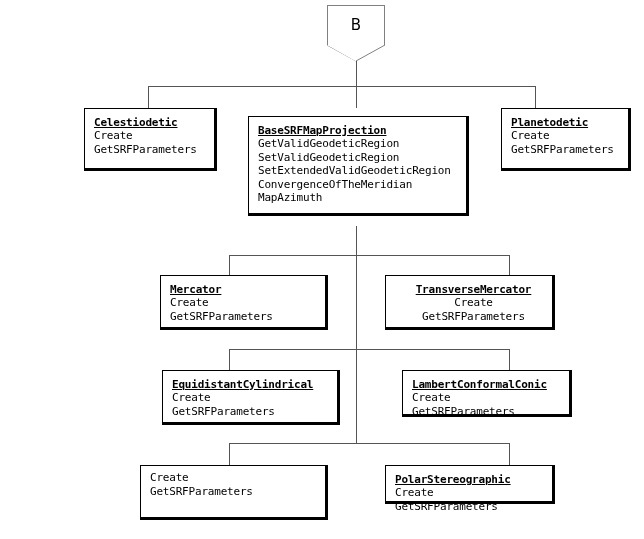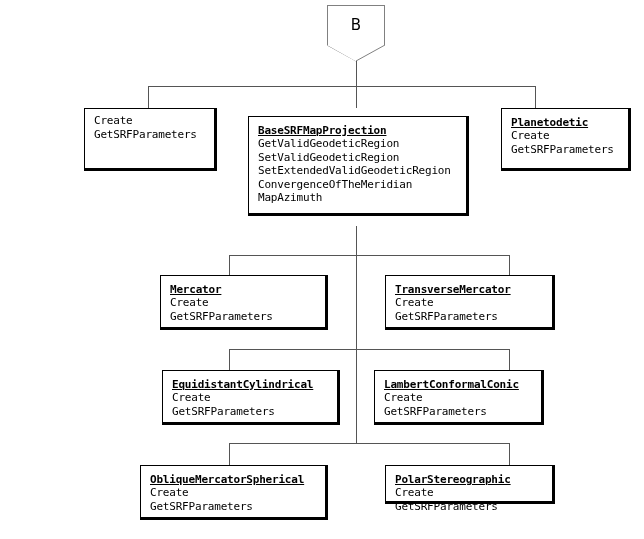--- a/index.html
+++ b/index.html
@@ -102,20 +102,21 @@
     </svg>
   </div>
 
   <div class="conn-v" style="left:356px; top:61px; height:25px;"></div>
   <div class="conn-h" style="left:148px; top:86px; width:388px;"></div>
   <div class="conn-v" style="left:148px; top:86px; height:22px;"></div>
   <div class="conn-v" style="left:356px; top:86px; height:22px;"></div>
   <div class="conn-v" style="left:535px; top:86px; height:22px;"></div>
 
   <div class="classbox" style="left:84px; top:108px; width:133px; height:63px;">
+    <div class="name-row"><span class="cls-name">Celestiodetic</span></div>
     <div class="cls-method">Create</div>
     <div class="cls-method">GetSRFParameters</div>
   </div>
 
   <div class="classbox" style="left:248px; top:116px; width:221px; height:100px;">
     <div class="name-row"><span class="cls-name">BaseSRFMapProjection</span></div>
     <div class="cls-method">GetValidGeodeticRegion</div>
     <div class="cls-method">SetValidGeodeticRegion</div>
     <div class="cls-method">SetExtendedValidGeodeticRegion</div>
     <div class="cls-method">ConvergenceOfTheMeridian</div>
@@ -133,48 +134,47 @@
   <div class="conn-h" style="left:229px; top:255px; width:281px;"></div>
   <div class="conn-v" style="left:229px; top:255px; height:20px;"></div>
   <div class="conn-v" style="left:509px; top:255px; height:20px;"></div>
 
   <div class="classbox" style="left:160px; top:275px; width:168px; height:55px;">
     <div class="name-row"><span class="cls-name">Mercator</span></div>
     <div class="cls-method">Create</div>
     <div class="cls-method">GetSRFParameters</div>
   </div>
 
-  <div class="classbox" style="left:385px; top:275px; width:170px; height:55px;">
+  <div class="classbox" style="left:385px; top:275px; width:170px; height:55px;text-align:center;">
     <div class="name-row"><span class="cls-name">TransverseMercator</span></div>
     <div class="cls-method">Create</div>
     <div class="cls-method">GetSRFParameters</div>
   </div>
 
   <div class="conn-h" style="left:229px; top:349px; width:281px;"></div>
   <div class="conn-v" style="left:229px; top:349px; height:21px;"></div>
   <div class="conn-v" style="left:509px; top:349px; height:21px;"></div>
 
   <div class="classbox" style="left:150px; top:370px; width:178px; height:55px;margin-left:12px;">
     <div class="name-row"><span class="cls-name">EquidistantCylindrical</span></div>
     <div class="cls-method">Create</div>
     <div class="cls-method">GetSRFParameters</div>
   </div>
 
-  <div class="classbox" style="left:374px; top:370px; width:170px; height:55px;">
+  <div class="classbox" style="left:402px; top:370px; width:170px; height:47px;">
     <div class="name-row"><span class="cls-name">LambertConformalConic</span></div>
     <div class="cls-method">Create</div>
     <div class="cls-method">GetSRFParameters</div>
   </div>
 
   <div class="conn-h" style="left:229px; top:443px; width:281px;"></div>
   <div class="conn-v" style="left:229px; top:443px; height:22px;"></div>
   <div class="conn-v" style="left:509px; top:443px; height:22px;"></div>
 
   <div class="classbox" style="left:140px; top:465px; width:188px; height:55px;">
-    <div class="name-row"><span class="cls-name">ObliqueMercatorSpherical</span></div>
     <div class="cls-method">Create</div>
     <div class="cls-method">GetSRFParameters</div>
   </div>
 
   <div class="classbox" style="left:385px; top:465px; width:170px; height:39px;">
     <div class="name-row"><span class="cls-name">PolarStereographic</span></div>
     <div class="cls-method">Create</div>
     <div class="cls-method">GetSRFParameters</div>
   </div>
 

